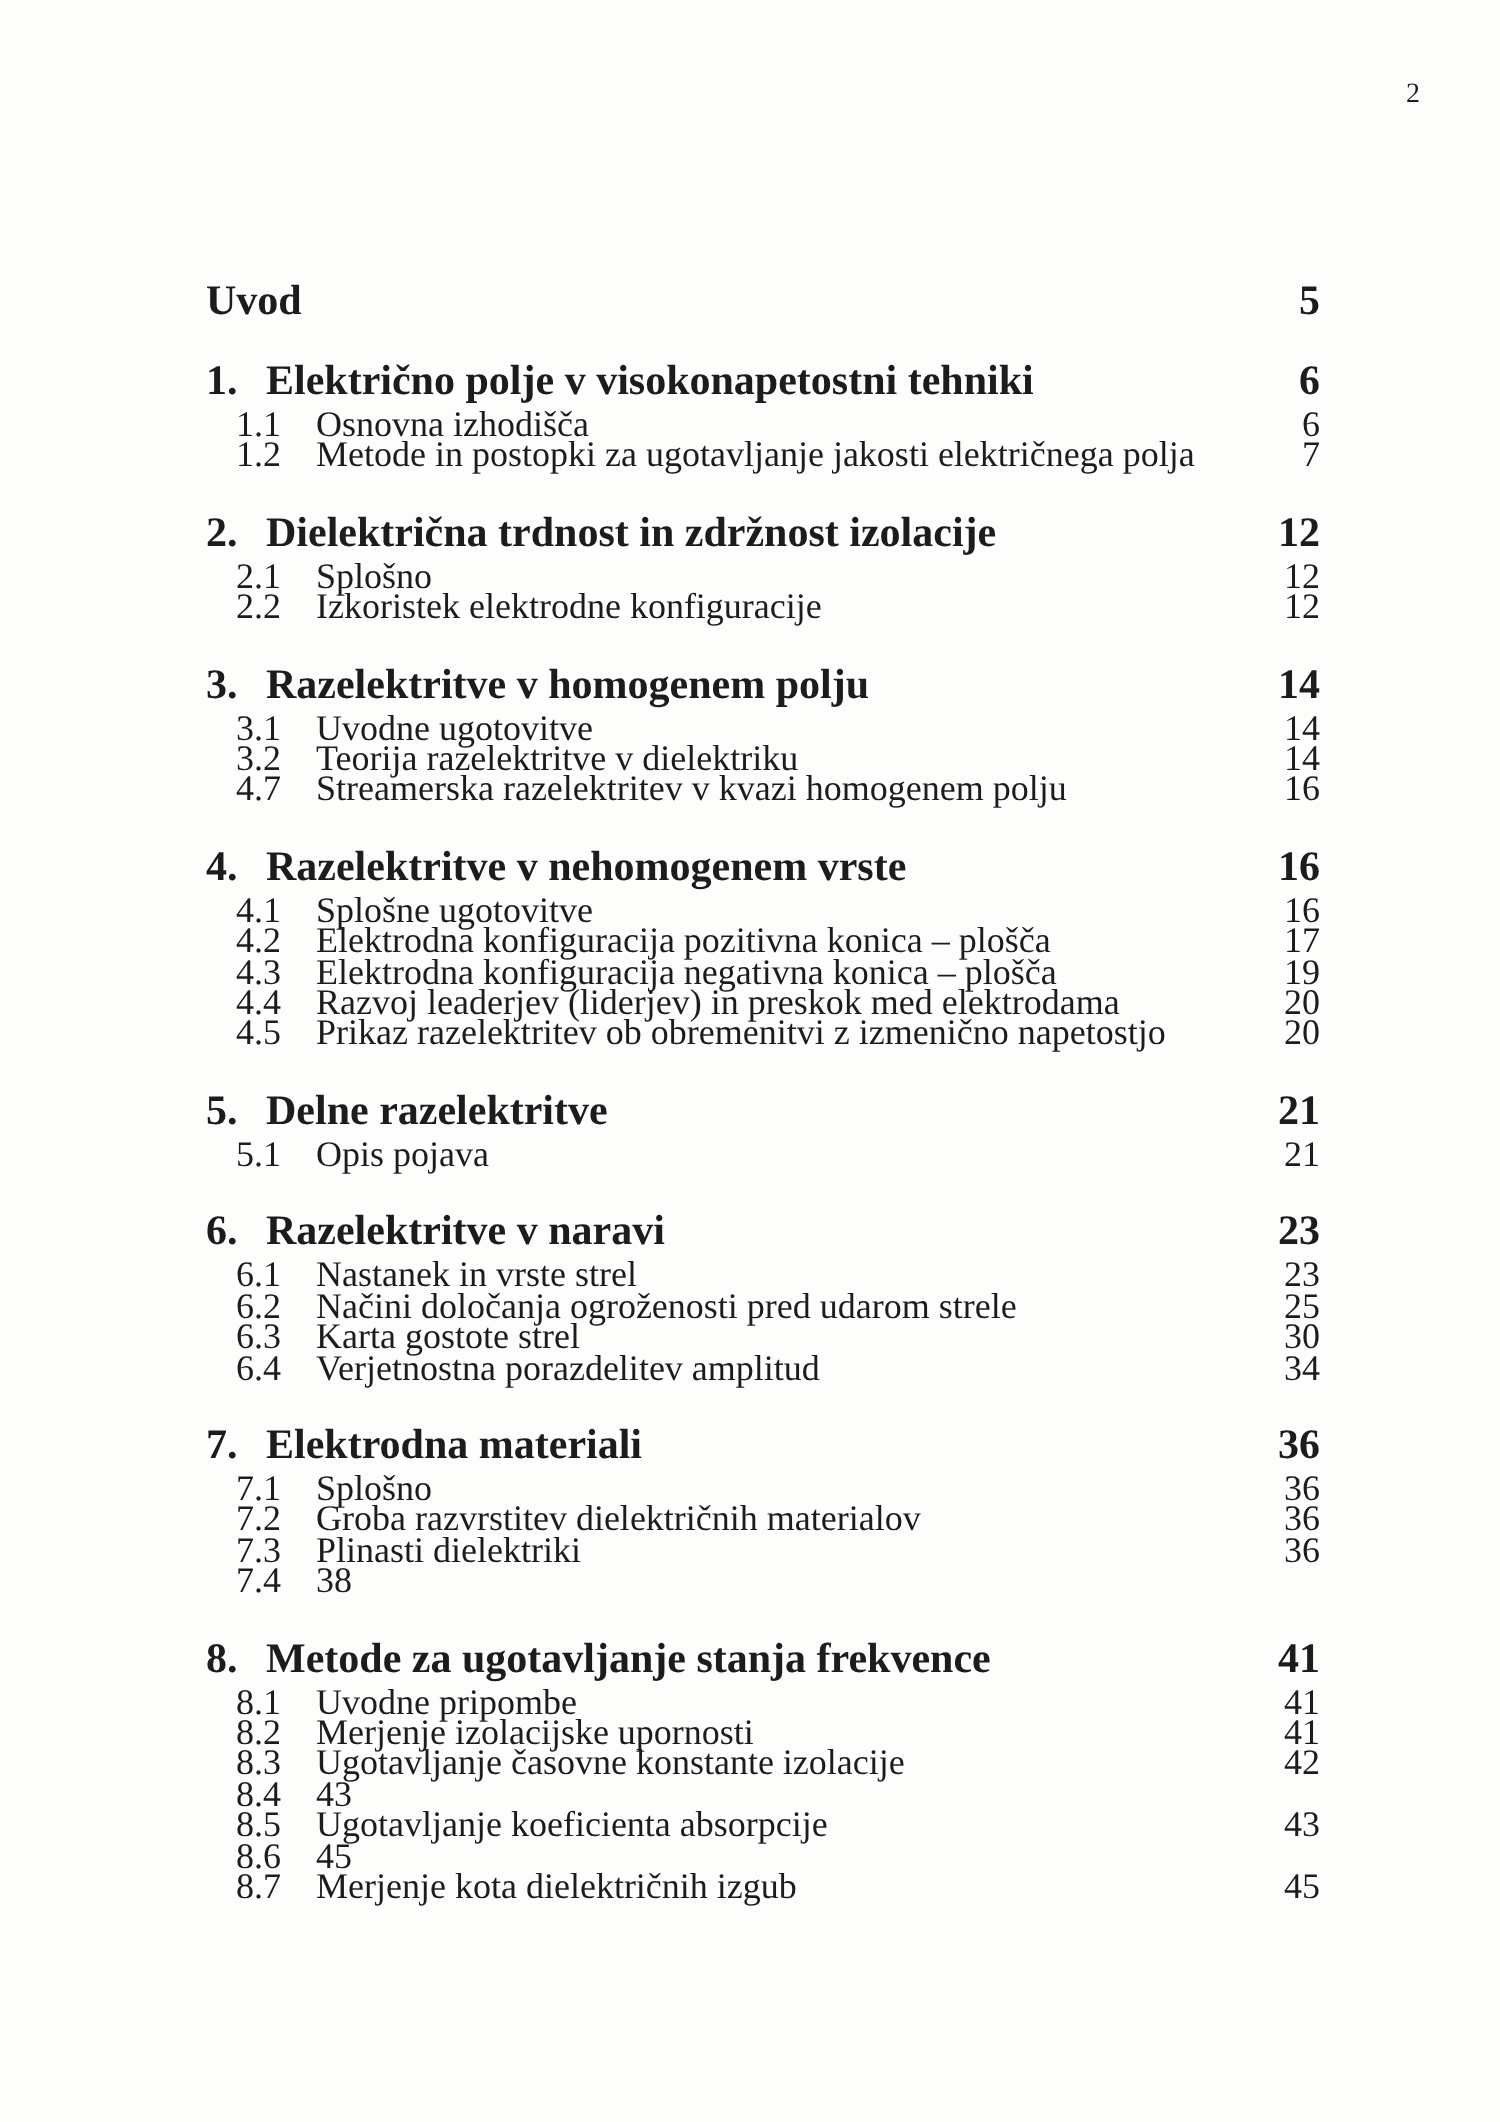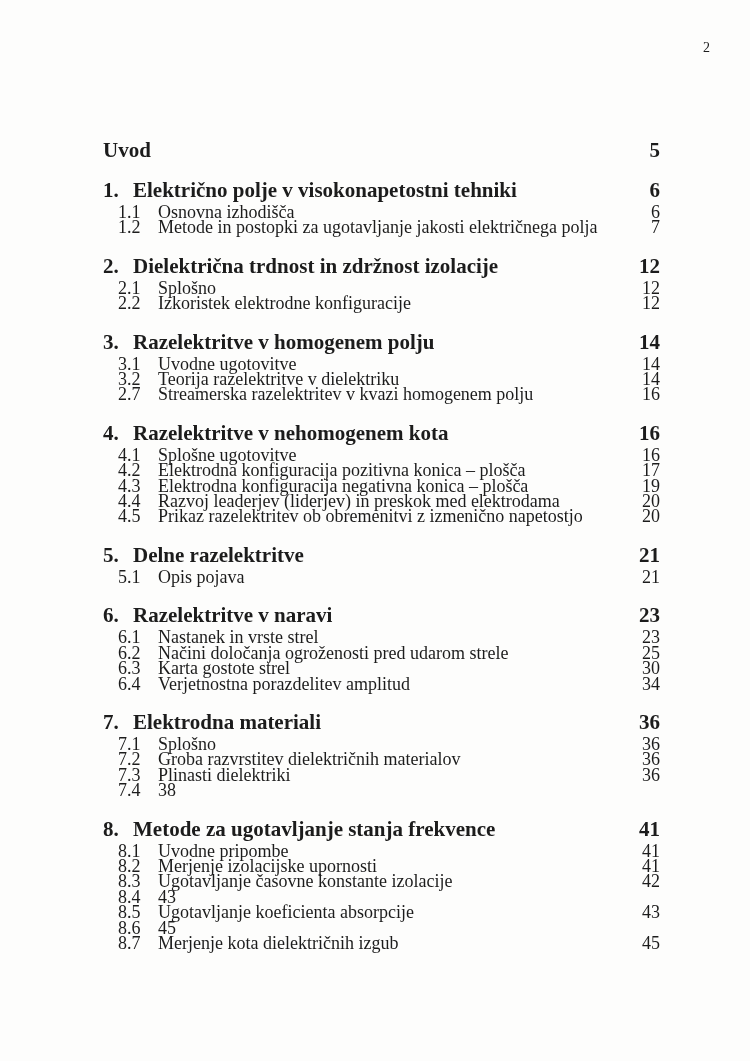--- a/index.html
+++ b/index.html
@@ -139,30 +139,30 @@
             <span class="num">3.1</span>
             <span class="title">Uvodne ugotovitve</span>
             <span class="page-col">14</span>
           </div>
           <div class="sub-row">
             <span class="num">3.2</span>
             <span class="title">Teorija razelektritve v dielektriku</span>
             <span class="page-col">14</span>
           </div>
           <div class="sub-row">
-            <span class="num">2.7</span>
+            <span class="num">4.7</span>
             <span class="title">Streamerska razelektritev v kvazi homogenem polju</span>
             <span class="page-col">16</span>
           </div>
         </div>
       </div>
       <div class="toc-block">
         <div class="chapter-row">
           <span class="num">4.</span>
-          <span class="title">Razelektritve v nehomogenem kota</span>
+          <span class="title">Razelektritve v nehomogenem vrste</span>
           <span class="page-col">16</span>
         </div>
         <div class="subs">
           <div class="sub-row">
             <span class="num">4.1</span>
             <span class="title">Splošne ugotovitve</span>
             <span class="page-col">16</span>
           </div>
           <div class="sub-row">
             <span class="num">4.2</span>

